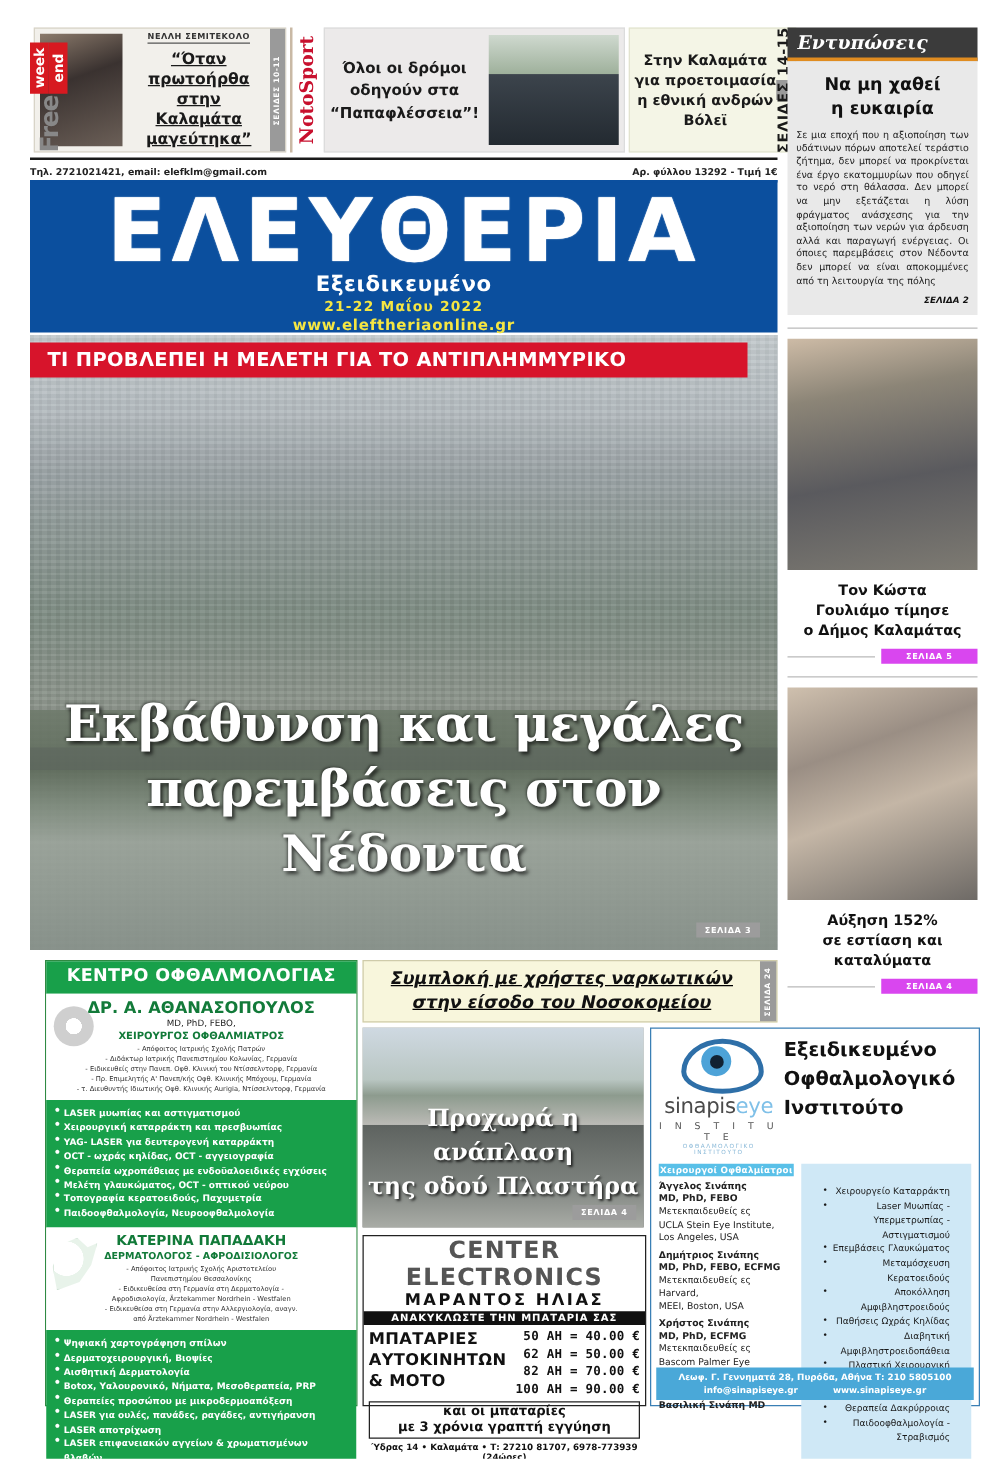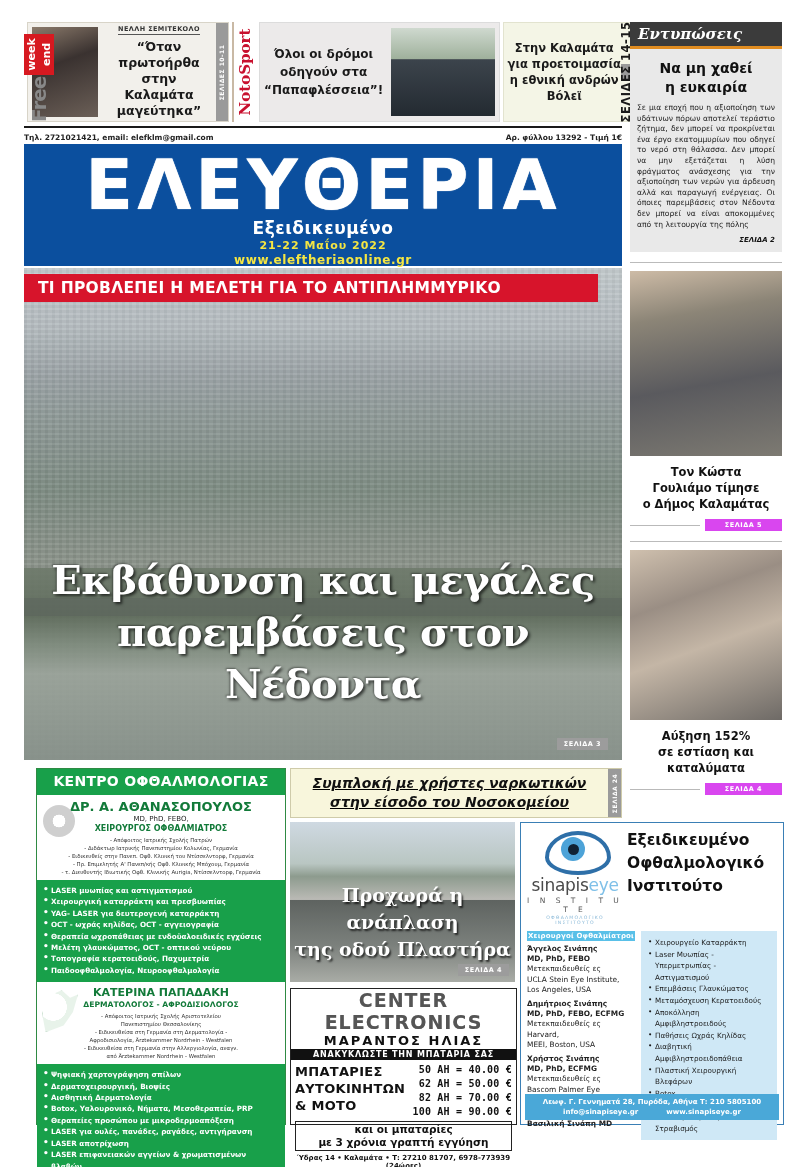--- a/index.html
+++ b/index.html
@@ -10,21 +10,21 @@
   .topstrip{position:absolute;left:24px;top:22px;width:598px;height:100px;display:flex;gap:3px;align-items:stretch;}
   .freewk{width:30px;background:#fff;position:relative;}
   .freewk-inner{position:absolute;left:0;top:0;width:100px;height:30px;transform:rotate(-90deg);transform-origin:0 0;
     left:0;top:100px;display:flex;align-items:center;gap:2px;}
   .fw-free{font:700 20px "DejaVu Sans",sans-serif;color:#888;letter-spacing:-1px;}
   .fw-red{background:#d71920;color:#fff;font:700 11px "DejaVu Sans",sans-serif;padding:2px 4px;line-height:11px;text-align:center;}
   .promo1{flex:0 0 200px;background:#f2f0eb;border:1px solid #d8d4c8;display:flex;align-items:stretch;}
   .p1img{width:66px;margin:4px;background:linear-gradient(160deg,#8b7a6b,#3a3230 40%,#6b5f57);}
   .p1txt{flex:1;display:flex;flex-direction:column;justify-content:center;align-items:center;padding:3px 4px;}
   .kicker{font:700 6.5px "DejaVu Sans",sans-serif;color:#333;letter-spacing:.4px;border-bottom:1px solid #555;padding-bottom:1px;margin-bottom:4px;}
-  .p1quote{font:700 12.5px "DejaVu Sans",sans-serif;color:#1a1a1a;line-height:16px;text-align:center;}
+  .p1quote{font:700 12.5px "DejaVu Sans",sans-serif;color:#1a1a1a;line-height:16px;text-align:center;text-decoration:underline;}
   .vtab{width:12px;background:#9a9a9a;color:#fff;font:700 6px "DejaVu Sans",sans-serif;display:flex;align-items:center;justify-content:center;}
   .vtab span{transform:rotate(-90deg);white-space:nowrap;letter-spacing:.5px;}
   .notosport{width:22px;display:flex;align-items:center;justify-content:center;border-left:2px solid #c9b9a5;}
   .notosport span{transform:rotate(-90deg);white-space:nowrap;font:700 15px "DejaVu Serif",serif;color:#c8102e;}
   .promo2{flex:1;background:#eceaea;border:1px solid #dcdcdc;display:flex;align-items:stretch;}
   .p2txt{flex:1;display:flex;align-items:center;justify-content:center;padding:2px 4px;}
   .p2txt div{font:700 12px "DejaVu Sans",sans-serif;color:#1a1a1a;line-height:18px;text-align:center;}
   .p2img{width:104px;margin:5px 4px;background:linear-gradient(180deg,#cfd9cf 0%,#9fb19c 35%,#3c444c 36%,#232a31 100%);}
   .promo3{flex:0 0 132px;background:#f4f5e6;border:1px solid #e2e3cf;display:flex;align-items:center;justify-content:center;}
   .promo3 div{font:700 11.5px "DejaVu Sans",sans-serif;color:#1a1a1a;line-height:16px;text-align:center;}
@@ -145,21 +145,21 @@
   .sin-head{flex:1;padding-left:4px;}
   .sin-head div{font:700 15.5px "DejaVu Sans",sans-serif;color:#111;line-height:23px;text-align:left;}
   .sin-body{display:flex;padding:4px 6px 0;gap:6px;}
   .sin-col1{width:108px;}
   .sin-cyanbar{background:#59c0e8;color:#fff;font:700 7px "DejaVu Sans",sans-serif;text-align:center;padding:1px 0;margin-bottom:3px;letter-spacing:.2px;}
   .sin-col1 p{margin:0 0 4px;font:400 7.4px "DejaVu Sans",sans-serif;color:#222;line-height:10.2px;}
   .sin-col1 p b{font-weight:700;}
   .sin-col2{flex:1;background:#cfe8f6;padding:4px 5px;}
   .sin-col2 li{list-style:none;font:400 7.2px "DejaVu Sans",sans-serif;color:#1a1a1a;line-height:11.6px;position:relative;padding-left:7px;}
   .sin-col2 li:before{content:"\2022";position:absolute;left:0;top:-1px;}
-  .sin-col2 ul{margin:2px;padding:0;}
+  .sin-col2 ul{margin:12px;padding:0;text-align:right;}
   .sin-foot{position:absolute;left:4px;right:4px;bottom:4px;background:#4aa8d8;color:#fff;text-align:center;padding:3px 0;}
   .sin-foot .a{font:700 7px "DejaVu Sans",sans-serif;line-height:10px;}
   .sin-foot .b{font:700 7px "DejaVu Sans",sans-serif;line-height:10px;}
   .sin-foot .b span{margin:0 14px;}
 </style>
 </head>
 <body>
 
 <div class="page">
 

